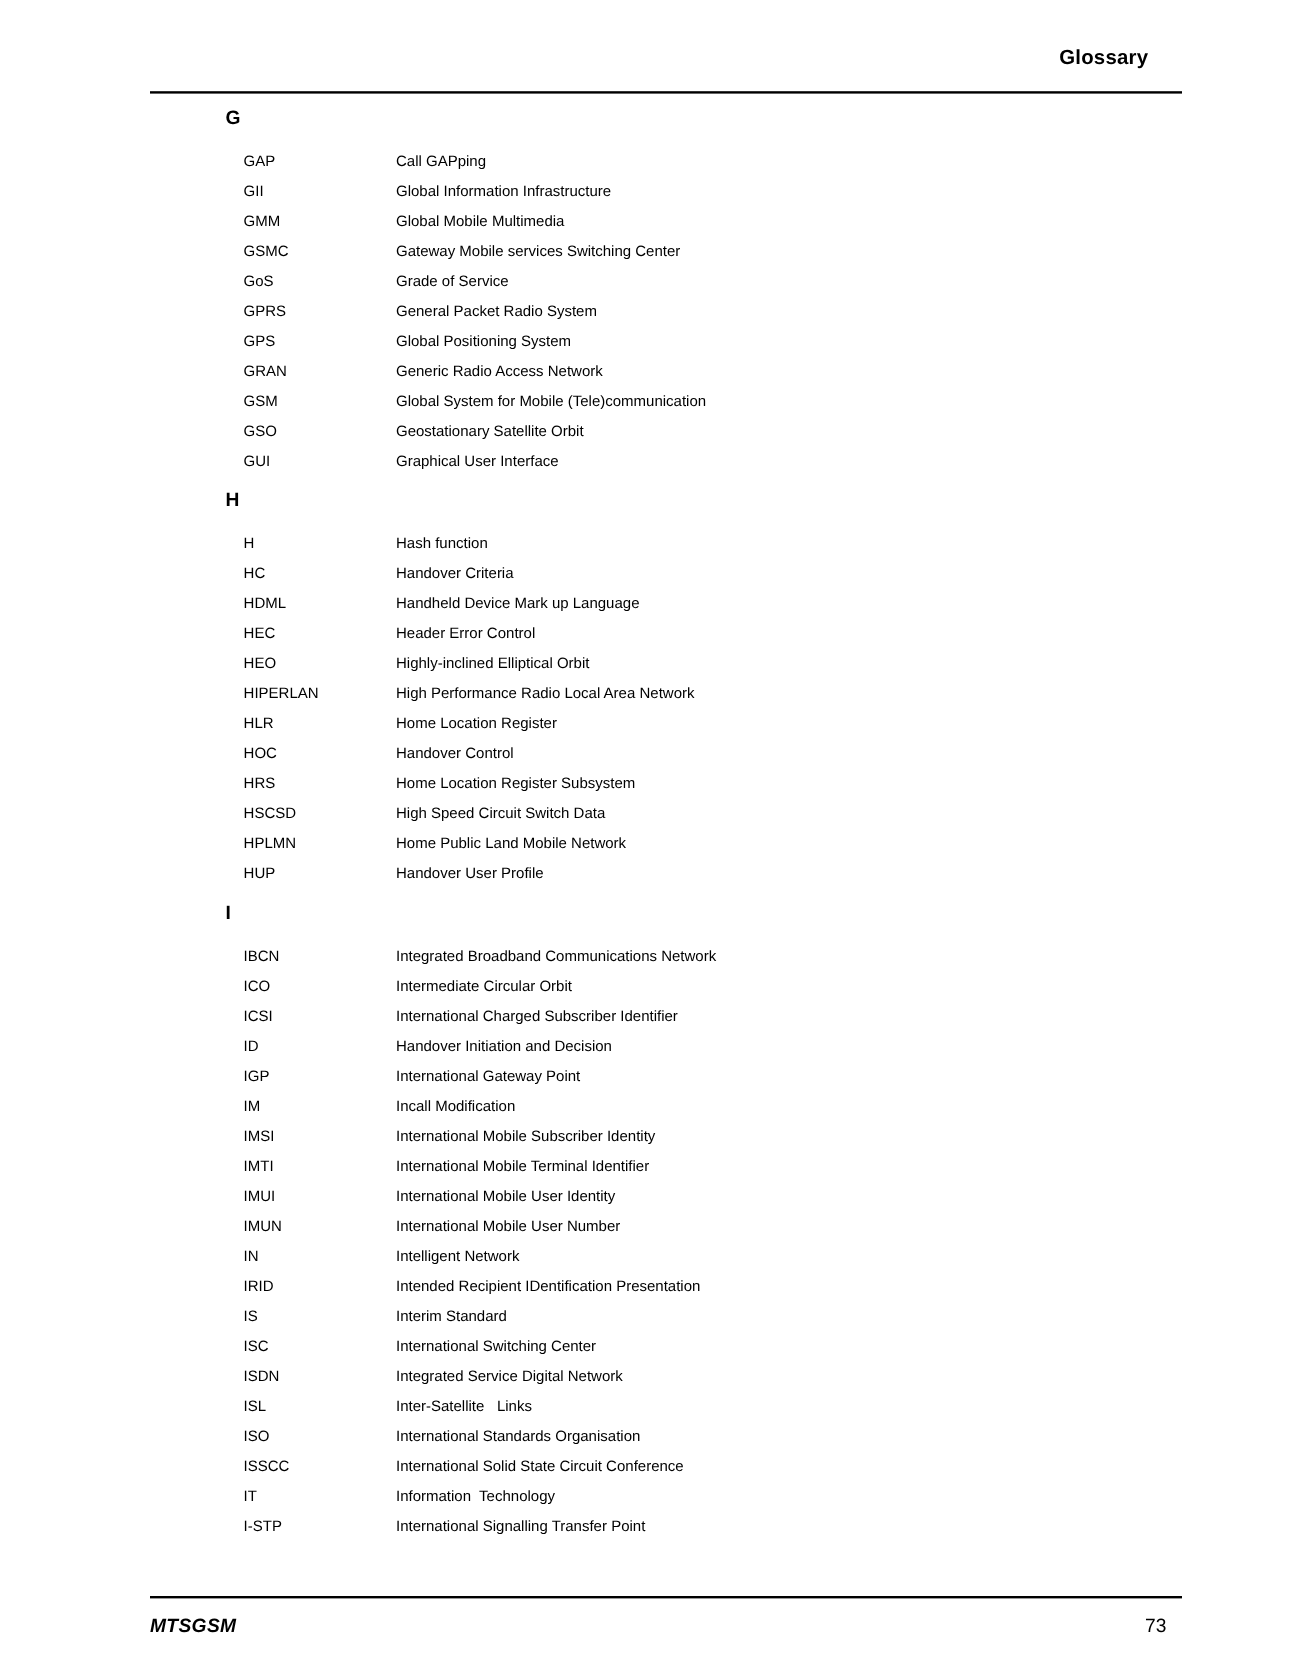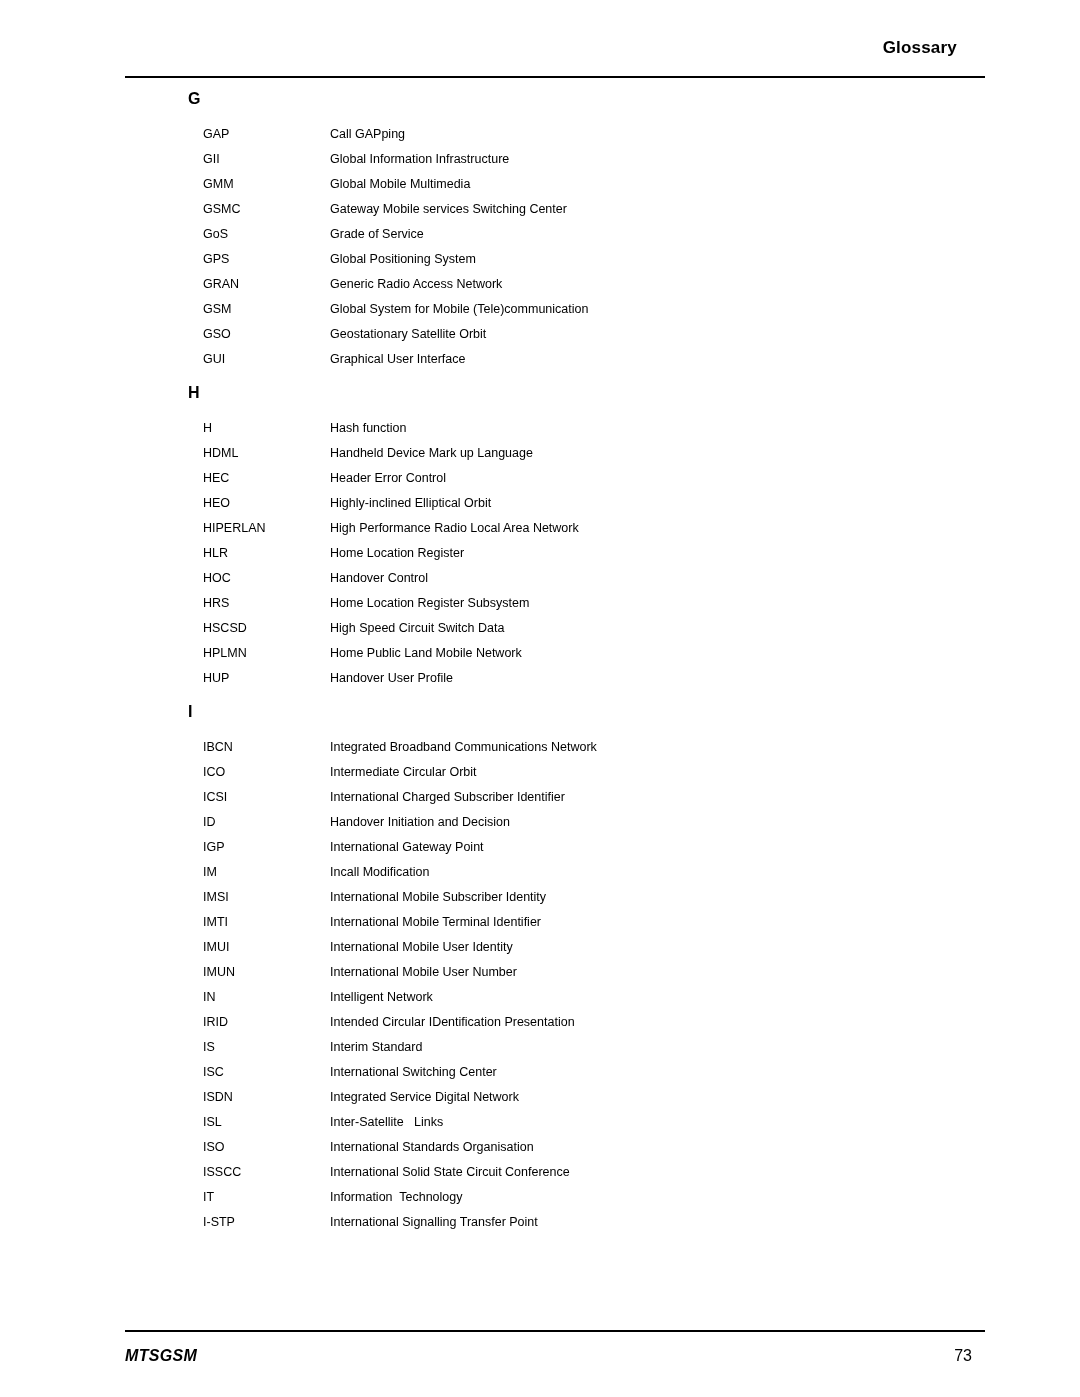--- a/index.html
+++ b/index.html
@@ -152,32 +152,34 @@
 
   <div class="content" id="glossary-content">
       <div class="section">
         <div class="section-heading">G</div>
         <div class="entries">
           <div class="entry"><span class="entry-term">GAP</span><span class="entry-def">Call GAPping</span></div>
           <div class="entry"><span class="entry-term">GII</span><span class="entry-def">Global Information Infrastructure</span></div>
           <div class="entry"><span class="entry-term">GMM</span><span class="entry-def">Global Mobile Multimedia</span></div>
           <div class="entry"><span class="entry-term">GSMC</span><span class="entry-def">Gateway Mobile services Switching Center</span></div>
           <div class="entry"><span class="entry-term">GoS</span><span class="entry-def">Grade of Service</span></div>
+          <div class="entry"><span class="entry-term">GPRS</span><span class="entry-def">General Packet Radio System</span></div>
           <div class="entry"><span class="entry-term">GPS</span><span class="entry-def">Global Positioning System</span></div>
           <div class="entry"><span class="entry-term">GRAN</span><span class="entry-def">Generic Radio Access Network</span></div>
           <div class="entry"><span class="entry-term">GSM</span><span class="entry-def">Global System for Mobile (Tele)communication</span></div>
           <div class="entry"><span class="entry-term">GSO</span><span class="entry-def">Geostationary Satellite Orbit</span></div>
           <div class="entry"><span class="entry-term">GUI</span><span class="entry-def">Graphical User Interface</span></div>
         </div>
       </div>
       <div class="section-gap"></div>
       <div class="section">
         <div class="section-heading">H</div>
         <div class="entries">
           <div class="entry"><span class="entry-term">H</span><span class="entry-def">Hash function</span></div>
+          <div class="entry"><span class="entry-term">HC</span><span class="entry-def">Handover Criteria</span></div>
           <div class="entry"><span class="entry-term">HDML</span><span class="entry-def">Handheld Device Mark up Language</span></div>
           <div class="entry"><span class="entry-term">HEC</span><span class="entry-def">Header Error Control</span></div>
           <div class="entry"><span class="entry-term">HEO</span><span class="entry-def">Highly-inclined Elliptical Orbit</span></div>
           <div class="entry"><span class="entry-term">HIPERLAN</span><span class="entry-def">High Performance Radio Local Area Network</span></div>
           <div class="entry"><span class="entry-term">HLR</span><span class="entry-def">Home Location Register</span></div>
           <div class="entry"><span class="entry-term">HOC</span><span class="entry-def">Handover Control</span></div>
           <div class="entry"><span class="entry-term">HRS</span><span class="entry-def">Home Location Register Subsystem</span></div>
           <div class="entry"><span class="entry-term">HSCSD</span><span class="entry-def">High Speed Circuit Switch Data</span></div>
           <div class="entry"><span class="entry-term">HPLMN</span><span class="entry-def">Home Public Land Mobile Network</span></div>
           <div class="entry"><span class="entry-term">HUP</span><span class="entry-def">Handover User Profile</span></div>
@@ -191,21 +193,21 @@
           <div class="entry"><span class="entry-term">ICO</span><span class="entry-def">Intermediate Circular Orbit</span></div>
           <div class="entry"><span class="entry-term">ICSI</span><span class="entry-def">International Charged Subscriber Identifier</span></div>
           <div class="entry"><span class="entry-term">ID</span><span class="entry-def">Handover Initiation and Decision</span></div>
           <div class="entry"><span class="entry-term">IGP</span><span class="entry-def">International Gateway Point</span></div>
           <div class="entry"><span class="entry-term">IM</span><span class="entry-def">Incall Modification</span></div>
           <div class="entry"><span class="entry-term">IMSI</span><span class="entry-def">International Mobile Subscriber Identity</span></div>
           <div class="entry"><span class="entry-term">IMTI</span><span class="entry-def">International Mobile Terminal Identifier</span></div>
           <div class="entry"><span class="entry-term">IMUI</span><span class="entry-def">International Mobile User Identity</span></div>
           <div class="entry"><span class="entry-term">IMUN</span><span class="entry-def">International Mobile User Number</span></div>
           <div class="entry"><span class="entry-term">IN</span><span class="entry-def">Intelligent Network</span></div>
-          <div class="entry"><span class="entry-term">IRID</span><span class="entry-def">Intended Circular IDentification Presentation</span></div>
+          <div class="entry"><span class="entry-term">IRID</span><span class="entry-def">Intended Recipient IDentification Presentation</span></div>
           <div class="entry"><span class="entry-term">IS</span><span class="entry-def">Interim Standard</span></div>
           <div class="entry"><span class="entry-term">ISC</span><span class="entry-def">International Switching Center</span></div>
           <div class="entry"><span class="entry-term">ISDN</span><span class="entry-def">Integrated Service Digital Network</span></div>
           <div class="entry"><span class="entry-term">ISL</span><span class="entry-def">Inter-Satellite   Links</span></div>
           <div class="entry"><span class="entry-term">ISO</span><span class="entry-def">International Standards Organisation</span></div>
           <div class="entry"><span class="entry-term">ISSCC</span><span class="entry-def">International Solid State Circuit Conference</span></div>
           <div class="entry"><span class="entry-term">IT</span><span class="entry-def">Information  Technology</span></div>
           <div class="entry"><span class="entry-term">I-STP</span><span class="entry-def">International Signalling Transfer Point</span></div>
         </div>
       </div>

